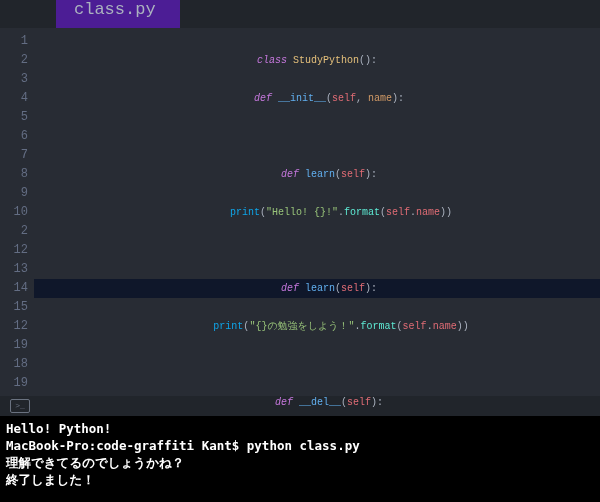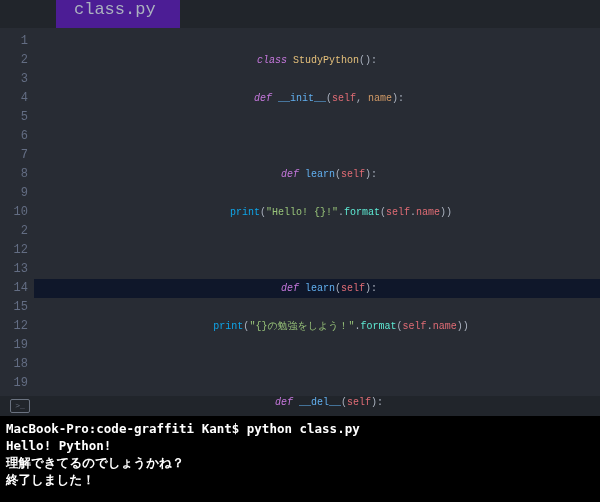--- a/index.html
+++ b/index.html
@@ -148,18 +148,18 @@
   </div>
 </div>
 
 <div class="term-tab">
   <div class="term-icon">
       <span>&gt;_</span>
     </div>
 </div>
 
 <div class="terminal">
+  <div class="line">Hello! Python!</div>
   <div class="line">MacBook-Pro:code-graffiti Kant$ python class.py</div>
-  <div class="line">Hello! Python!</div>
   <div class="line">理解できてるのでしょうかね？</div>
   <div class="line">終了しました！</div>
 
 </div>
 
 </body></html>

